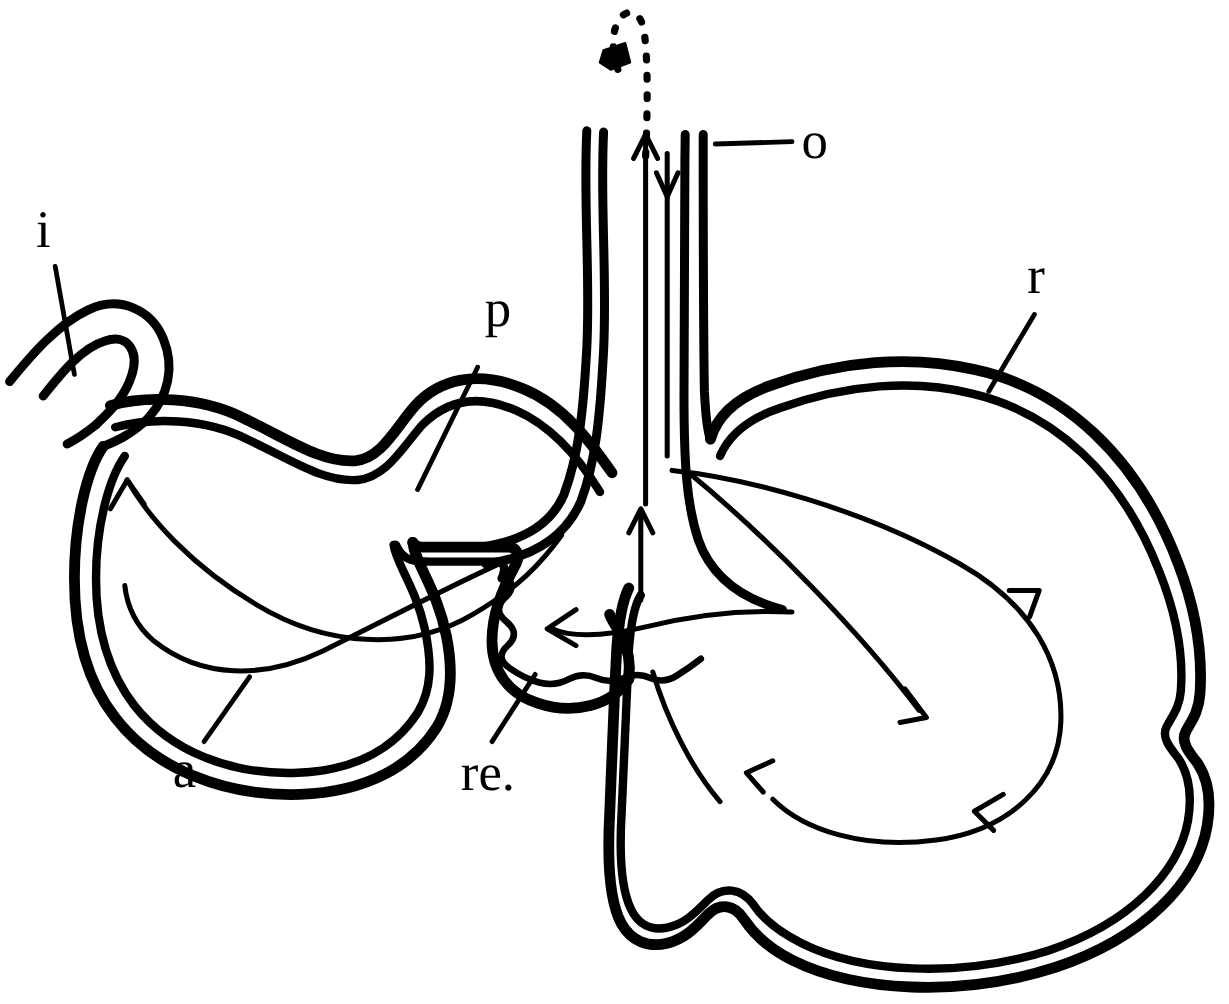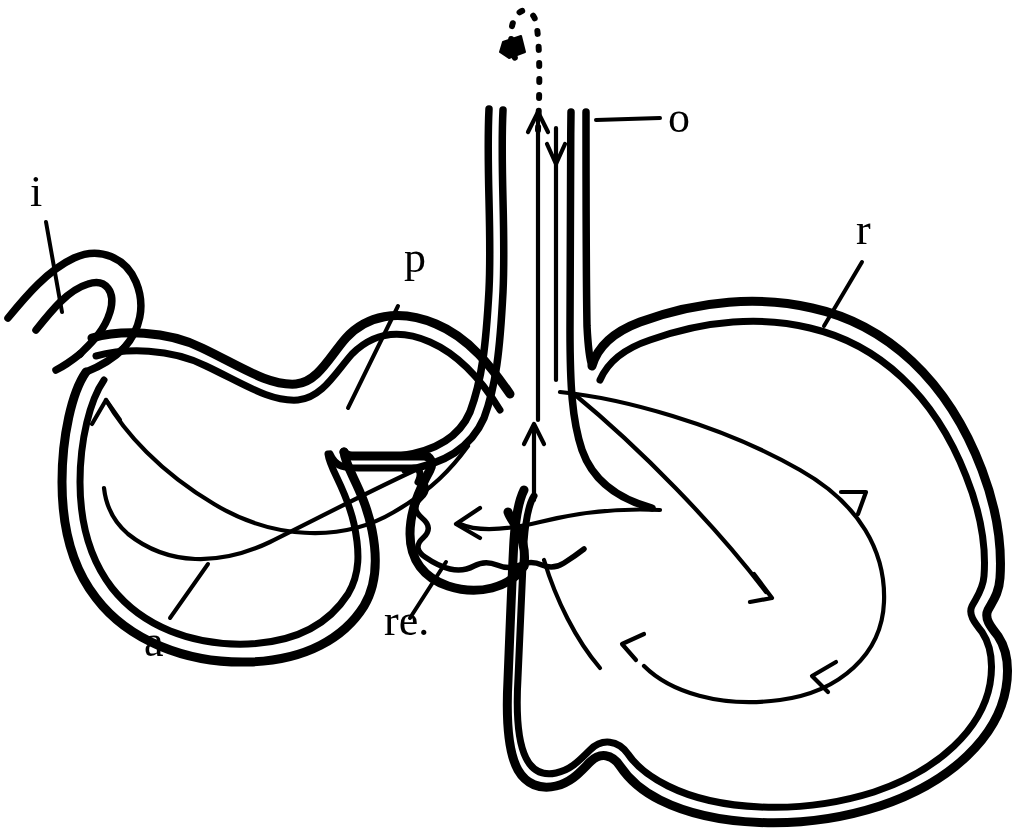--- a/index.html
+++ b/index.html
@@ -85,21 +85,21 @@
     line-height: 1;
     font-weight: 400;
     white-space: nowrap;
     user-select: none;
   }
   #label-i  { left: 30px;  top: 170px; }
   #label-p  { left: 404px; top: 236px; }
   #label-o  { left: 668px; top: 96px;  }
   #label-r  { left: 856px; top: 208px; }
   #label-a  { left: 144px; top: 620px; }
-  #label-re { left: 384px; top: 599px; }
+  #label-re { left: 384px; top: 622px; }
 </style>
 </head>
 <body>
 
 <div id="figure-root">
 
   <svg id="diagram-svg" viewBox="0 0 1024 837" aria-label="Ruminant stomach diagram">
 
     <g>
 

